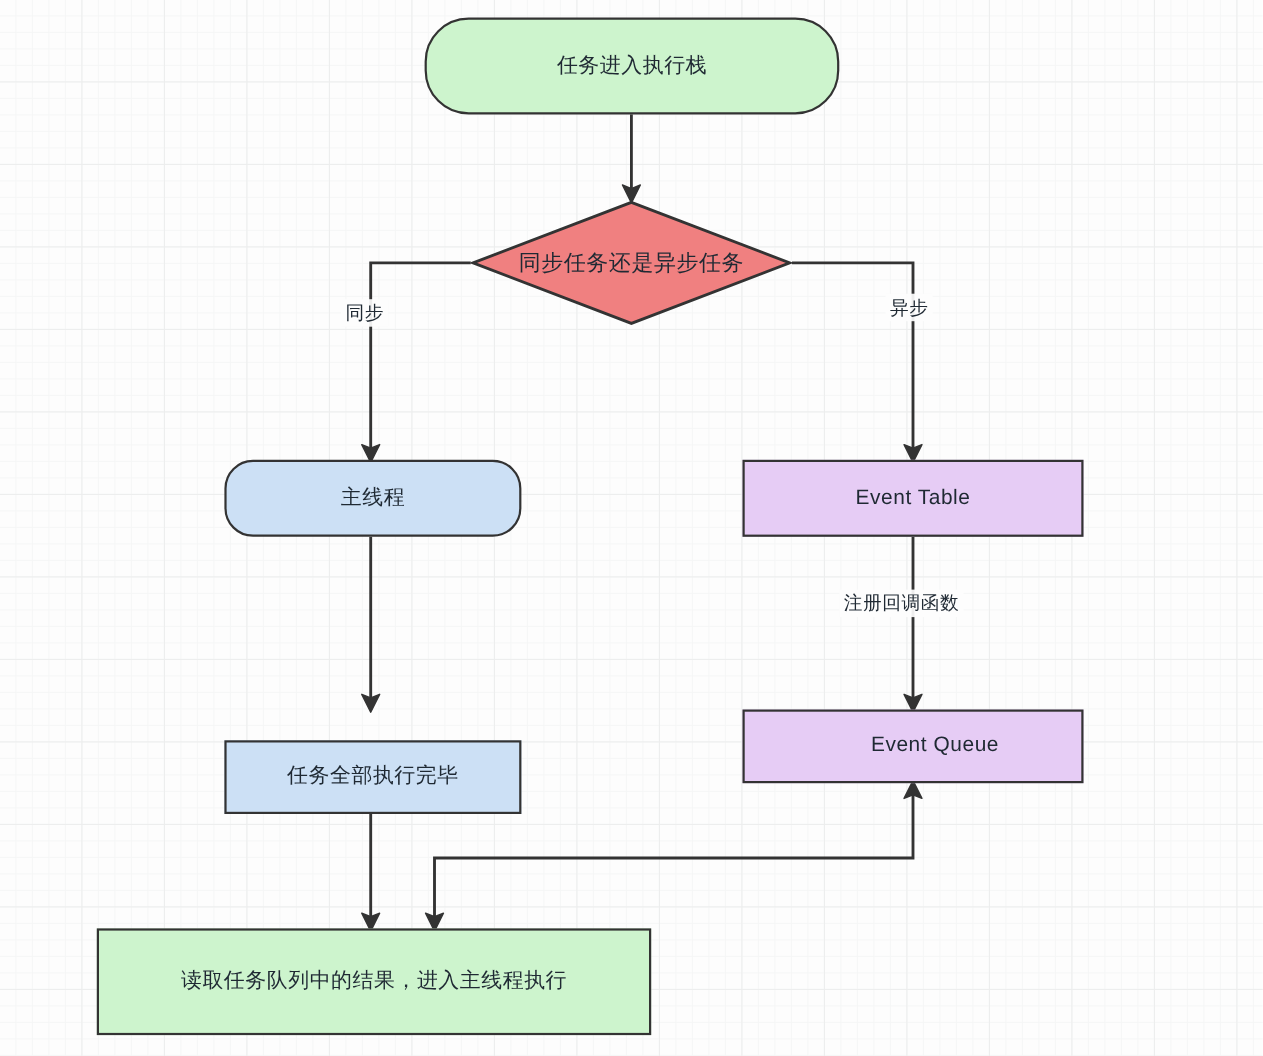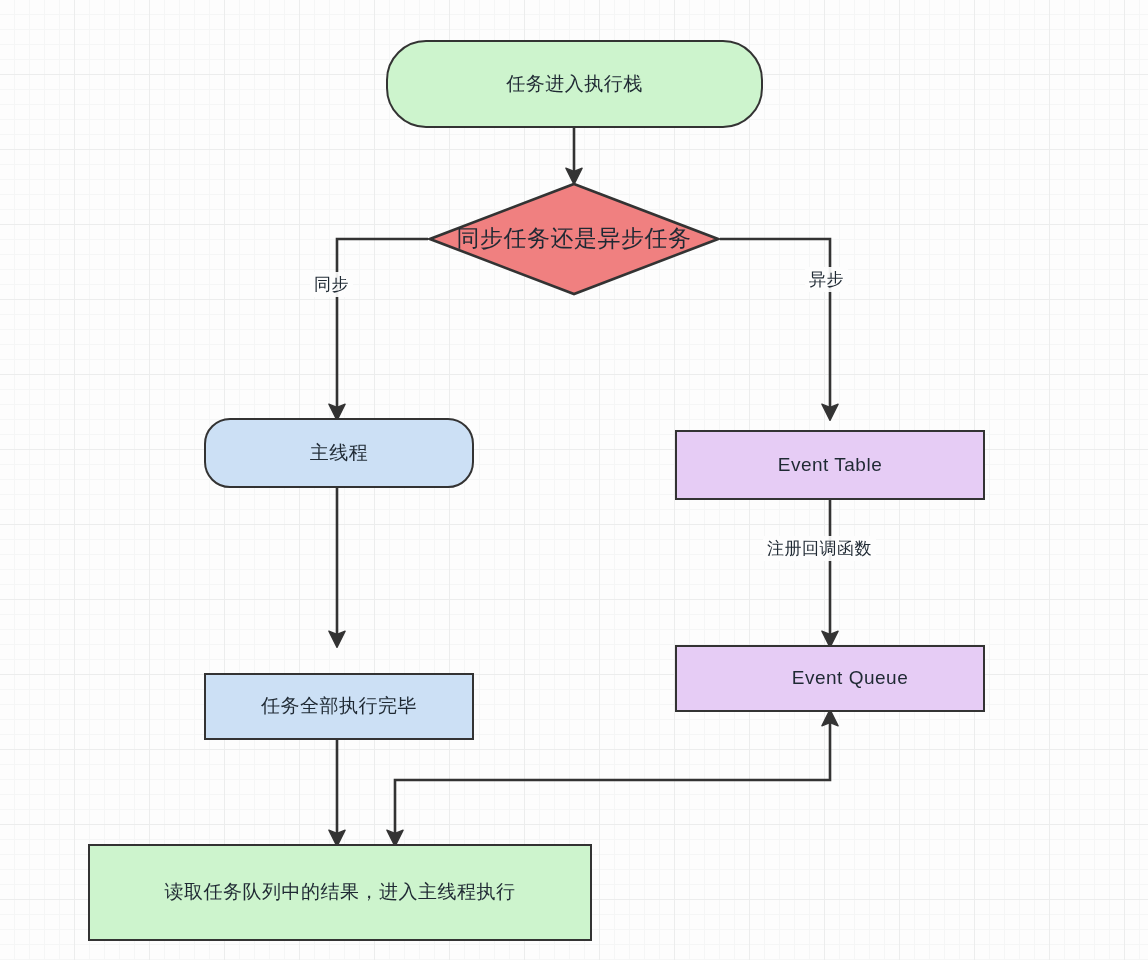--- a/index.html
+++ b/index.html
@@ -37,21 +37,20 @@
     text-align: center;
     color: #1f2933;
     font-size: 19px;
     letter-spacing: 0.5px;
     line-height: 1.3;
     border: 2.5px solid #333333;
   }
   .node-stadium {
     background: #cdf4cd;
     border-radius: 40px;
-    margin-top: 24px;
   }
   .node-rect-blue {
     background: #cce0f5;
   }
   .node-rect-purple {
     background: #e6ccf5;
   }
   .node-rect-green {
     background: #cdf4cd;
   }
@@ -62,21 +61,21 @@
   .node-diamond .diamond-shape {
     position: absolute;
     left: 0; top: 0;
     width: 100%;
     height: 100%;
   }
   .node-diamond .diamond-label {
     position: relative;
     z-index: 2;
     color: #1f2933;
-    font-size: 23px;
+    font-size: 20px;
     letter-spacing: 0.5px;
   }
   .edge-label {
     position: absolute;
     font-size: 17px;
     color: #1f2933;
     background: rgba(253,253,253,0.92);
     padding: 1px 4px;
     white-space: nowrap;
     letter-spacing: 0.5px;
@@ -119,21 +118,21 @@
     <svg class="diamond-shape" viewBox="0 0 292 114" preserveAspectRatio="none">
       <polygon points="146,2 290,57 146,112 2,57" fill="#f08080" stroke="#333333" stroke-width="2.6" stroke-linejoin="miter"></polygon>
     </svg>
     <span class="diamond-label">同步任务还是异步任务</span>
   </div>
 
   <div class="node node-rect-blue" style="left:204px; top:418px; width:270px; height:70px;border-radius:26px;">
     <span>主线程</span>
   </div>
 
-  <div class="node node-rect-purple" style="left:675px; top:430px; width:310px; height:70px;">
+  <div class="node node-rect-purple" style="left:675px; top:418px; width:310px; height:70px;">
     <span>Event Table</span>
   </div>
 
   <div class="node node-rect-blue" style="left:204px; top:645px; width:270px; height:67px;margin-top:28px;">
     <span>任务全部执行完毕</span>
   </div>
 
   <div class="node node-rect-purple" style="left:675px; top:645px; width:310px; height:67px;padding-left:40px;">
     <span>Event Queue</span>
   </div>

